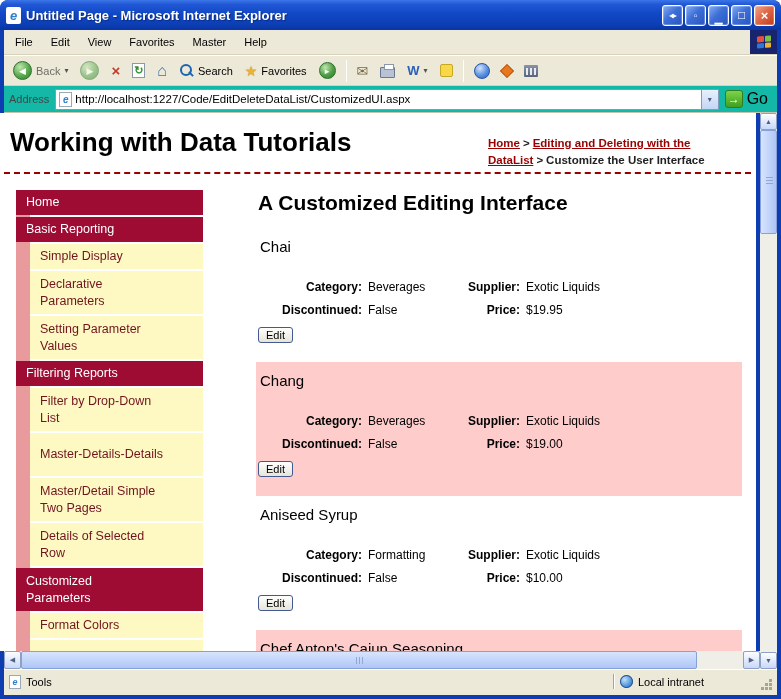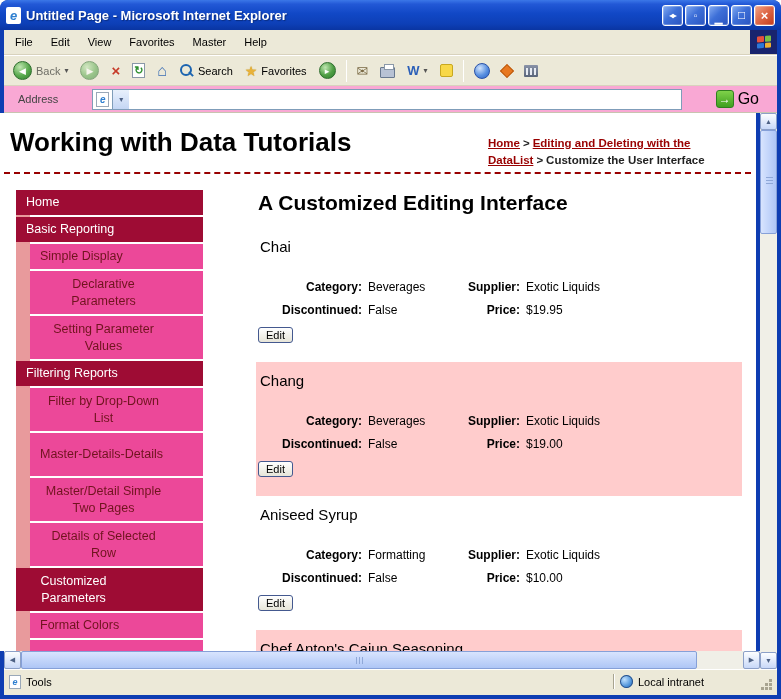--- a/index.html
+++ b/index.html
@@ -60,22 +60,22 @@
   .sphere { width:16px; height:16px; border-radius:50%; background:radial-gradient(circle at 35% 30%, #D2E4FC, #5A90E0 55%, #2A62C8); border:1px solid #2A52A8; }
   .bolt { width:10px; height:10px; background:#E87820; transform:rotate(45deg); border:1px solid #B85A10; }
   .columns { width:14px; height:12px; background:linear-gradient(#8A93A8,#5A657A); position:relative; border-radius:1px; }
   .columns::before { content:""; position:absolute; left:2px; top:3px; right:2px; bottom:2px;
     background:repeating-linear-gradient(90deg,#E8ECF4 0 2px,transparent 2px 4px); }
   .dots-wrap { width:14px; height:14px; padding:1px; }
   .dots { width:3px; height:3px; background:#6B7FB0;
     box-shadow:5px 0 #6B7FB0,10px 0 #6B7FB0,0 5px #6B7FB0,5px 5px #6B7FB0,10px 5px #6B7FB0,0 10px #6B7FB0,5px 10px #6B7FB0,10px 10px #6B7FB0; }
 
   
-  .addressbar { position:absolute; left:4px; top:86px; width:773px; height:27px; background:#f9a8d4;
-    display:flex; align-items:center; padding:3px 14px; border-bottom:1px solid #C8C4B0;gap:28px; }
+  .addressbar { position:absolute; left:4px; top:86px; width:773px; height:27px; background:#14b8a6;
+    display:flex; align-items:center; padding:3px 5px; border-bottom:1px solid #C8C4B0; }
   .addr-label { font-size:11px; color:#444; padding-right:6px; }
   .addr-field { flex:1; height:21px; background:#fff; border:1px solid #7F9DB9; display:flex; align-items:center; padding-left:3px; gap:3px; }
   .page-ico { width:13px; height:15px; background:#fff; border:1px solid #9AA8B8; color:#2E7FD0;
     font-size:10px; font-weight:bold; font-style:italic; display:flex; align-items:center; justify-content:center; flex:none; }
   .addr-input { flex:1; border:none; outline:none; font-size:11.5px; font-family:"Liberation Sans",sans-serif; color:#000; background:transparent; }
   .addr-drop { width:17px; height:19px; background:linear-gradient(#E8F0FC,#C4D6F4); border-left:1px solid #7F9DB9;
     color:#4D6185; font-size:8px; display:flex; align-items:center; justify-content:center; }
   .go-wrap { display:flex; align-items:center; gap:4px; margin-left:6px; padding-right:4px; }
   .go-ico { width:18px; height:18px; border-radius:3px; background:linear-gradient(#7FD24A,#3F9F1F); border:1px solid #2F7F1F;
     color:#fff; font-weight:bold; font-size:12px; display:flex; align-items:center; justify-content:center; }
@@ -88,23 +88,23 @@
   .bc-link { color:#990000; text-decoration:underline; cursor:pointer; }
   .bc-sep { margin:0 3px; color:#222; }
   .bc-current { color:#222; }
   .divider { position:absolute; left:4px; top:59px; width:747px; border-top:2px dashed #990000; }
 
   
   .nav-strip { position:absolute; left:16px; top:77px; width:14px; height:461px; background:#E89A9C; }
   .sidebar { position:absolute; left:16px; top:77px; width:187px; display:flex; flex-direction:column; gap:2px; }
   .side-h { background:#9E0C34; color:#fff; width:187px; min-height:25px; display:flex; align-items:center;
     padding:2px 6px 2px 10px; font-size:12.5px; line-height:1.3; cursor:pointer; }
-  .side-s { background:#ec4899; color:#70141E; width:173px; margin-left:14px; min-height:25px; display:flex; align-items:center;
+  .side-s { background:#fef9c3; color:#70141E; width:173px; margin-left:14px; min-height:25px; display:flex; align-items:center;
     padding:2px 36px 2px 10px; font-size:12.5px; line-height:1.35; cursor:pointer; }
-  .d { min-height:43px;text-align:center; }
+  .d { min-height:43px; }
   .wrap span { display:inline-block; max-width:95px; }
   .partial { min-height:12px; }
 
   
   .main { position:absolute; left:256px; top:77px; width:486px; }
   .page-heading { font-size:21px; font-weight:bold; color:#000; margin:0 0 12px 2px; line-height:26px; }
   .product { height:134px; padding:10px 16px 0 2px; }
   .product.alt { background:#FFCCCC; }
   .pname { font-size:15px; font-weight:400; color:#000; margin:0 0 24px 2px; line-height:18px; }
   .pgrid { display:grid; grid-template-columns:104px 88px 58px auto; column-gap:6px; row-gap:9px; font-size:12px; margin-bottom:8px; }
@@ -240,20 +240,21 @@
     </span>
     <span class="tool">
       <span class="dots-wrap"><span class="dots"></span></span>
     </span>
   </div>
 
   <div class="addressbar">
     <span class="addr-label">Address</span>
     <span class="addr-field">
       <span class="page-ico">e</span>
+      <input class="addr-input" value="http://localhost:1227/Code/EditDeleteDataList/CustomizedUI.aspx" style="">
       <span class="addr-drop">▾</span>
     </span>
     <span class="go-wrap">
       <span class="go-ico">→</span>
       <span class="go-lbl">Go</span>
     </span>
   </div>
 
   <div class="client">
     <div class="site-title">Working with Data Tutorials</div>

